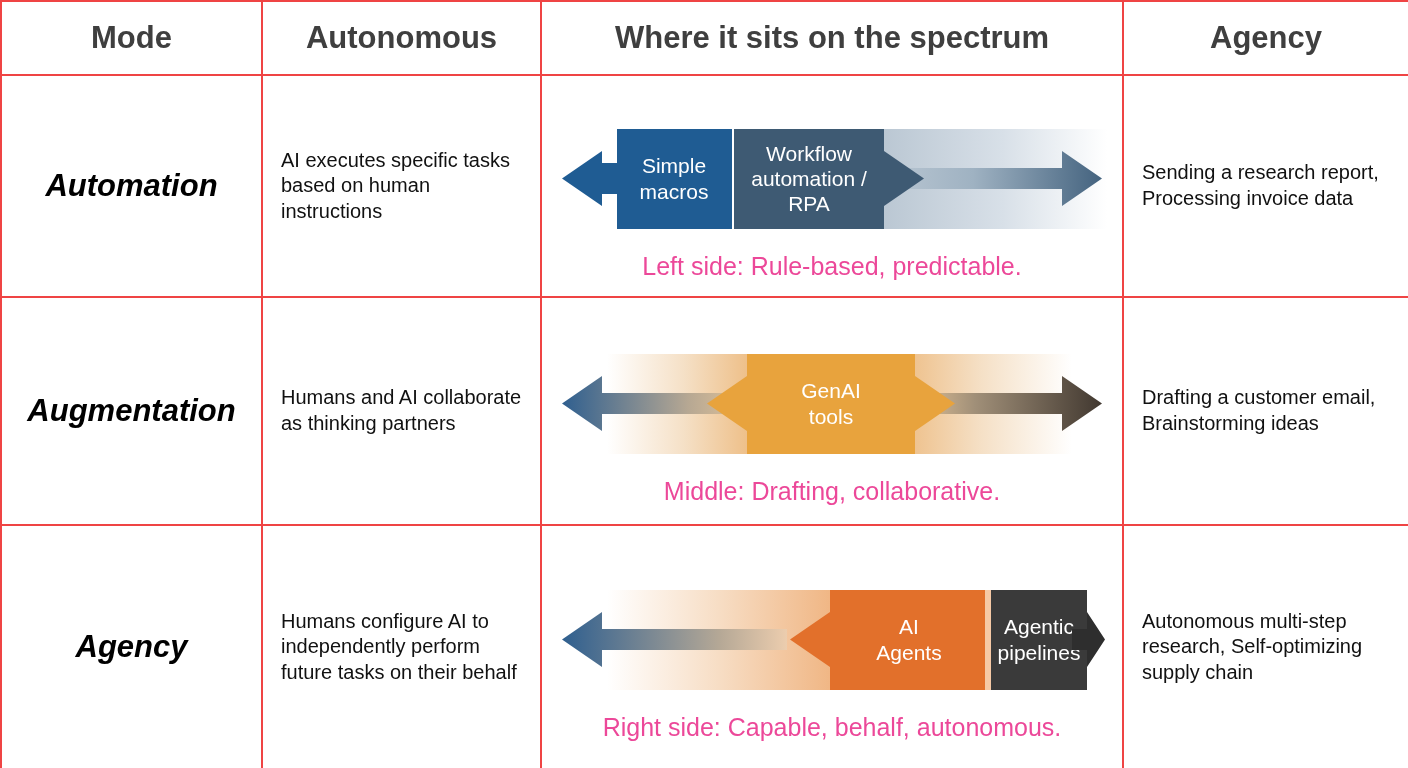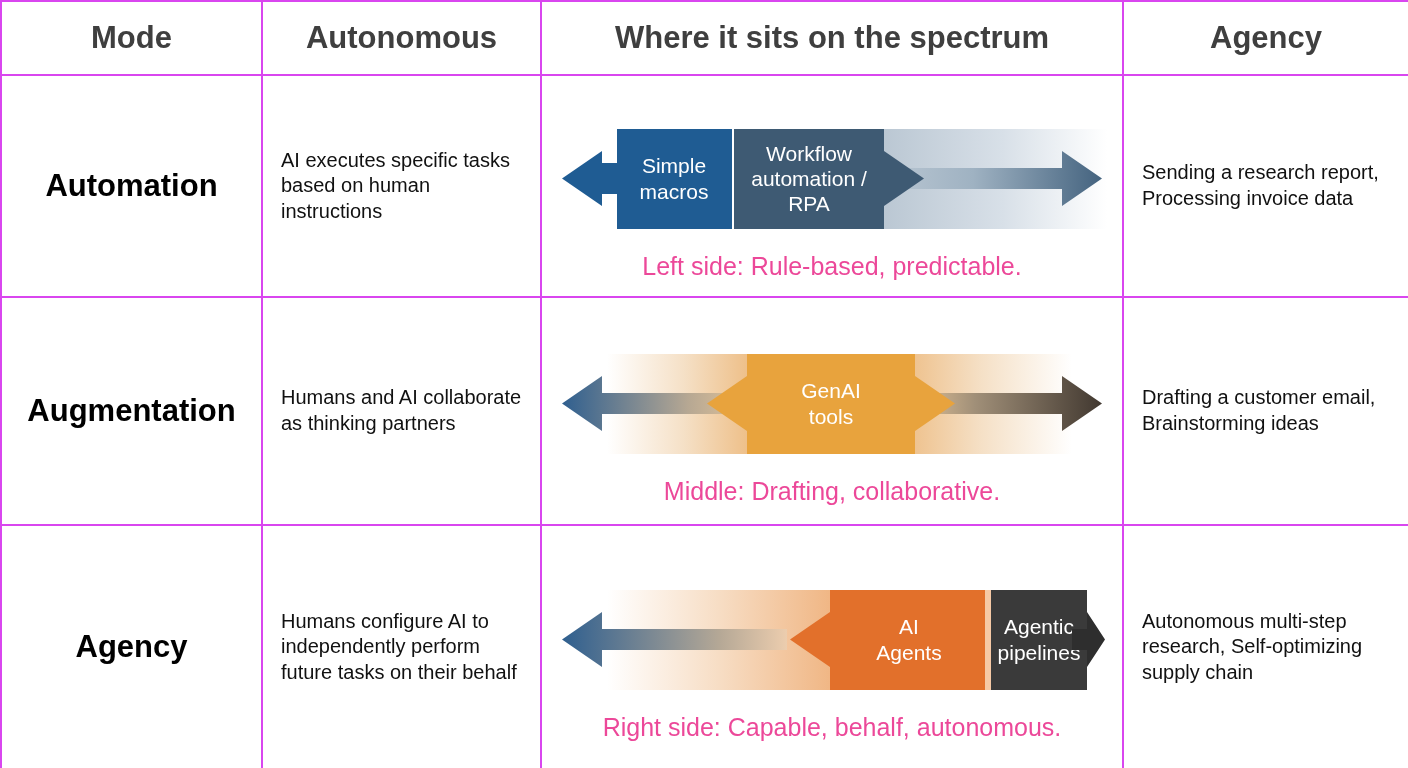--- a/index.html
+++ b/index.html
@@ -10,21 +10,21 @@
     background: #ffffff;
     font-family: "Liberation Sans", sans-serif;
   }
 
   .table {
     width: 1408px;
     border-collapse: collapse;
     table-layout: fixed;
   }
   .table td, .table th {
-    border: 2px solid #d946ef;
+    border: 2px solid #ef4444;
     vertical-align: middle;
     background: #ffffff;
   }
 
   
   thead th {
     background: #f0f0f0;
     color: #3f3f3f;
     font-size: 31px;
     font-weight: bold;
@@ -39,20 +39,21 @@
   col.c-spec { width: 582px; }
   col.c-exam { width: 286px; }
 
   
   .mode-cell {
     text-align: center;
     font-size: 31px;
     font-weight: bold;
     color: #000;
     padding: 6px 8px;
+    font-style: italic;
   }
 
   
   .text-cell {
     font-size: 20px;
     line-height: 1.28;
     color: #111;
     padding: 14px 16px 14px 18px;
     vertical-align: middle;
   }

